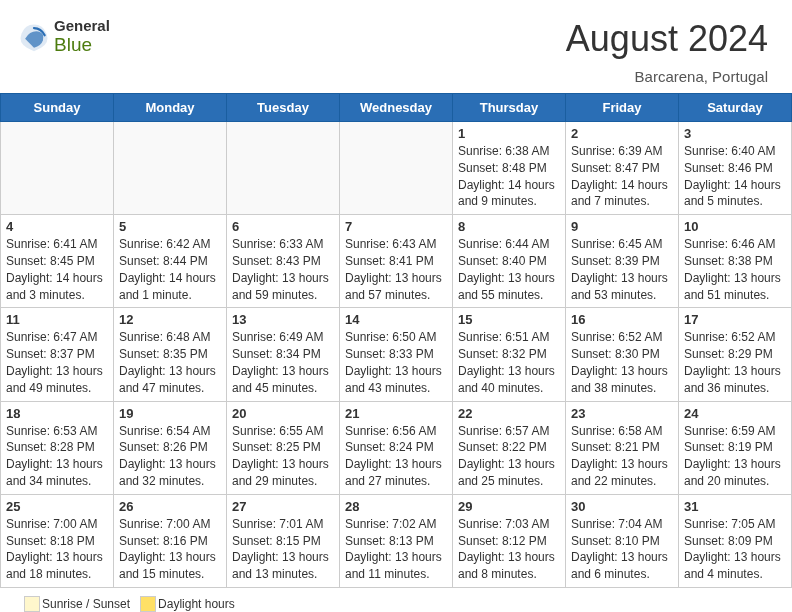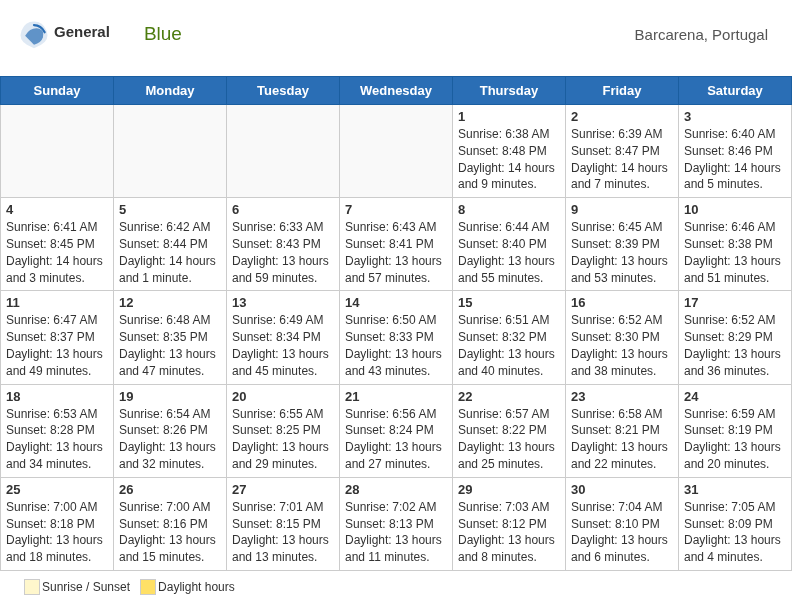--- a/index.html
+++ b/index.html
@@ -16,23 +16,22 @@
       align-items: flex-start;
       padding: 18px 24px 8px 18px;
     }
     .logo {
       display: flex;
       align-items: center;
       gap: 4px;
     }
     .logo-text {
       display: flex;
-      flex-direction: row;
+      flex-direction: column;
       line-height: 1.1;
-      gap: 34px;
     }
     .logo-general {
       font-size: 15px;
       font-weight: bold;
       color: #333;
     }
     .logo-blue {
       font-size: 19px;
       font-weight: normal;
       color: #4d7c0f;
@@ -51,21 +50,20 @@
     }
     .location {
       font-size: 15px;
       color: #555;
       margin-top: 8px;
     }
     .calendar {
       width: 100%;
       border-collapse: collapse;
       table-layout: fixed;
-      margin-top: 18px;
     }
     .calendar th {
       background-color: #2a6eb5;
       color: #fff;
       font-size: 13px;
       font-weight: bold;
       padding: 6px 4px;
       text-align: center;
       border: 1px solid #1a5ea0;
     }
@@ -123,20 +121,21 @@
       <path d="M18 4 Q28 4 32 14 Q36 24 26 30 L18 34 L10 30 Q0 24 4 14 Q8 4 18 4Z" fill="#2a6eb5" opacity="0.15"></path>
       <path d="M8 20 Q14 10 24 12 Q30 14 28 22 Q26 28 18 30 Z" fill="#2a6eb5" opacity="0.7"></path>
       <path d="M18 8 Q26 8 30 16" stroke="#2a6eb5" stroke-width="2.5" fill="none" stroke-linecap="round"></path>
     </svg>
     <div class="logo-text">
       <span class="logo-general">General</span>
       <span class="logo-blue">Blue</span>
     </div>
   </div>
   <div class="title-block">
+    <div class="month-year">August 2024</div>
     <div class="location">Barcarena, Portugal</div>
   </div>
 </div>
 
 <table class="calendar">
   <thead>
     <tr>
     <th>Sunday</th>
         <th>Monday</th>
         <th>Tuesday</th>

